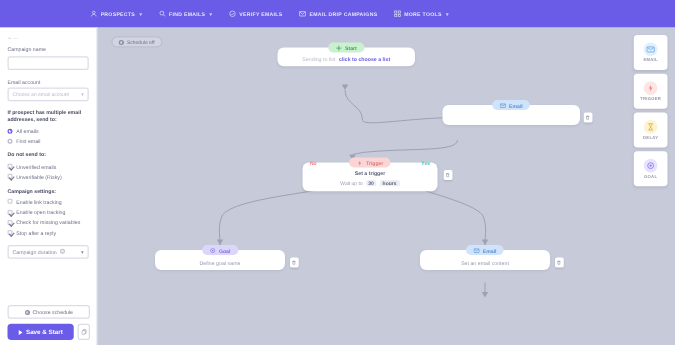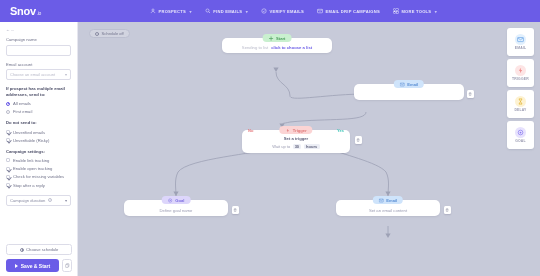--- a/index.html
+++ b/index.html
@@ -148,24 +148,20 @@
   .pal-icon { width:11px; height:11px; border-radius:50%; display:flex; align-items:center; justify-content:center; }
   .pal-label { font-size:3.4px; font-weight:bold; color:#9a9bb1; letter-spacing:.2px; }
   svg { display:block; }
 </style>
 </head>
 <body>
 
 <div id="app">
 
   <div class="topnav">
-    <div class="logo">
-      <span>Snov</span>
-        <span class="io">.io</span>
-    </div>
     <div class="navitems">
 
       <div class="navitem">
         <span class="ni">
           <svg viewBox="0 0 12 12" width="6" height="6">
               <circle cx="6" cy="4" r="2.1" fill="none" stroke="#e8e5fb" stroke-width="1.1"></circle>
               <path d="M2.4 10.2c0-2 1.6-3.2 3.6-3.2s3.6 1.2 3.6 3.2" fill="none" stroke="#e8e5fb" stroke-width="1.1"></path>
             </svg>
         </span>
         <span>PROSPECTS</span>

